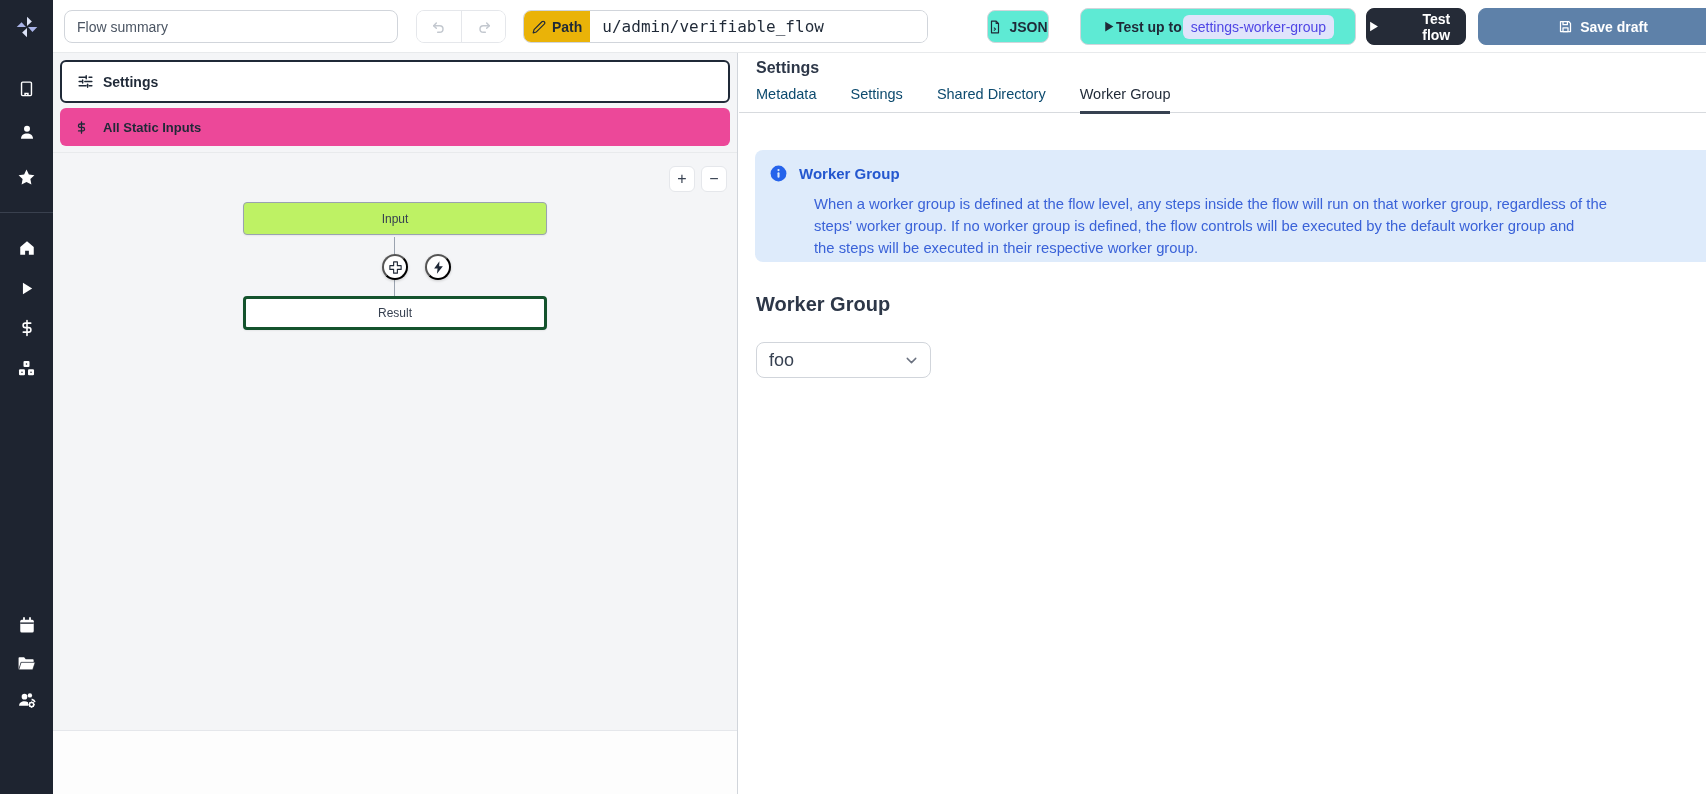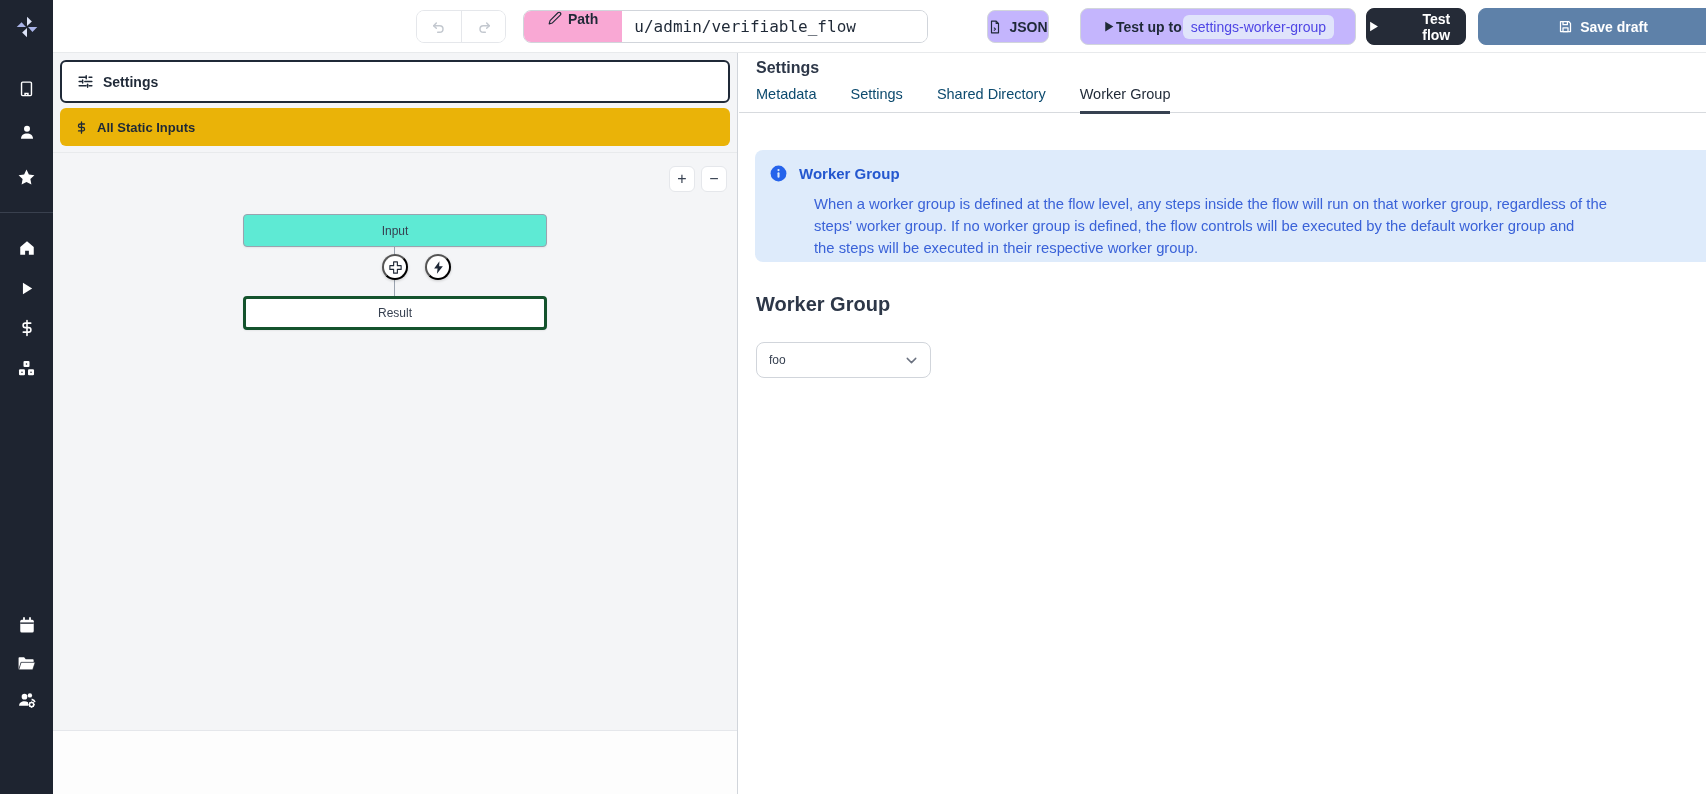--- a/index.html
+++ b/index.html
@@ -14,66 +14,66 @@
 
   
   .topbar { position:absolute; left:53px; top:0; right:0; height:53px; background:#fff; border-bottom:1px solid #e8eaec; z-index:20; }
   .summary-input { position:absolute; left:11px; top:10px; width:334px; height:33px; border:1px solid #d1d5db; border-radius:8px;
     padding:0 12px; font-size:14px; color:#374151; font-family:"Liberation Sans",sans-serif; outline:none; }
   .summary-input::placeholder { color:#4b5563; opacity:1; }
   .undo-group { position:absolute; left:363px; top:10px; height:33px; display:flex; border:1px solid #e5e7eb; border-radius:8px; overflow:hidden; background:#fff; }
   .undo-group button { width:44px; height:31px; background:#fff; border:none; cursor:pointer; display:flex; align-items:center; justify-content:center; }
   .undo-group button + button { border-left:1px solid #e5e7eb; }
   .path-group { position:absolute; left:470px; top:10px; width:405px; height:33px; display:flex; border:1px solid #d1d5db; border-radius:8px; overflow:hidden; background:#fff; }
-  .path-chip { background:#f9a8d4; display:flex; gap:6px; padding:0 24px; font-size:14px; font-weight:700; color:#1f2937; cursor:pointer; }
+  .path-chip { background:#eab308; display:flex; align-items:center; gap:6px; padding:0 8px; font-size:14px; font-weight:700; color:#1f2937; cursor:pointer; }
   .path-value { flex:1; border:none; outline:none; padding:0 12px; font-family:"DejaVu Sans Mono","Liberation Mono",monospace; font-size:16px; color:#1f2937; background:#fff; }
-  .btn { display:flex; align-items:center; gap:7px; border:1px solid #d1d5db; background:#c4b5fd; border-radius:8px;
+  .btn { display:flex; align-items:center; gap:7px; border:1px solid #d1d5db; background:#5eead4; border-radius:8px;
     font-family:"Liberation Sans",sans-serif; font-size:14px; font-weight:700; color:#1f2937; cursor:pointer; justify-content:center; }
   .btn-json { position:absolute; left:934px; top:10px; width:62px; height:33px; }
   .btn-testupto { position:absolute; left:1027px; top:8px; width:276px; height:37px; gap:1px; }
   .badge { background:#e0e4fb; color:#4f46e5; font-weight:400; font-size:14px; border-radius:6px; padding:4px 8px; }
   .btn-testflow { position:absolute; left:1313px; top:8px; width:100px; height:37px; background:#252b37; border-color:#252b37; color:#fff;gap:28px; }
   .btn-save { position:absolute; left:1425px; top:8px; width:250px; height:37px; background:#5e81a9; border-color:#5e81a9; color:#fff; }
 
   
   .flow-panel { position:absolute; left:53px; top:53px; width:685px; bottom:0; background:#f4f5f7; border-right:1px solid #d1d5db; }
   .canvas-sep { position:absolute; left:0; top:99px; width:100%; height:1px; background:#e8eaec; }
   .settings-card { position:absolute; left:7px; top:7px; width:670px; height:43px; background:#fff; border:2px solid #1f2937; border-radius:6px;
     display:flex; align-items:center; gap:9px; padding:0 15px; cursor:pointer; }
   .settings-card span { font-size:14px; font-weight:700; color:#1f2937; }
-  .static-card { position:absolute; left:7px; top:55px; width:670px; height:38px; background:#eab308; border-radius:6px;
-    display:flex; align-items:center; gap:9px; padding:0 15px; cursor:pointer; }
+  .static-card { position:absolute; left:7px; top:55px; width:670px; height:38px; background:#ec4899; border-radius:6px;
+    display:flex; align-items:center; gap:15px; padding:0 15px; cursor:pointer; }
   .static-card span { font-size:13px; font-weight:700; color:#1f2937; }
   .zoom-btn { position:absolute; width:26px; height:26px; top:113px; background:#fff; border:1px solid #e5e7eb; border-radius:6px;
     font-size:16px; color:#374151; display:flex; align-items:center; justify-content:center; cursor:pointer; line-height:1; }
   .zoom-in { right:42px; } .zoom-out { right:10px; }
   .node { position:absolute; left:190px; width:304px; display:flex; align-items:center; justify-content:center;
     font-size:12px; color:#374151; border-radius:4px; box-shadow:0 1px 2px rgba(0,0,0,.06); cursor:pointer; }
-  .node-input  { top:161px; height:33px; background:#5eead4; border:1px solid #9aa3af; }
+  .node-input  { top:149px; height:33px; background:#bef264; border:1px solid #9aa3af; }
   .node-result { top:243px; height:34px; background:#fff; border:3px solid #14532d; }
   .edge { position:absolute; left:341px; top:184px; width:1px; height:59px; background:#9aa3af; }
   .edge-btn { position:absolute; width:26px; height:26px; border-radius:50%; background:#fff; box-shadow:0 1px 3px rgba(0,0,0,.18);
     display:flex; align-items:center; justify-content:center; cursor:pointer; top:201px; }
   .edge-plus { left:329px; } .edge-zap { left:372px; }
   .flow-footer { position:absolute; left:0; bottom:0; width:100%; height:64px; background:#fdfdfd; border-top:1px solid #e5e7eb; }
 
   
   .right-panel { position:absolute; left:739px; top:53px; right:0; bottom:0; background:#fff; }
   .rp-title { position:absolute; left:17px; top:6px; font-size:16px; font-weight:700; color:#2d3748; }
   .tabs { position:absolute; left:0; top:33px; right:0; height:27px; border-bottom:1px solid #d7dade; display:flex; gap:34px; padding-left:17px; }
   .tab { font-size:14.5px; color:#0c4a6e; cursor:pointer; padding-bottom:10px; white-space:nowrap; }
   .tab.active { color:#1f2937; border-bottom:3px solid #374151; margin-bottom:-2px; }
   .alert { position:absolute; left:16px; top:97px; right:-80px; height:112px; background:#deebfb; border-radius:8px; padding:14px 16px 14px 14px; }
   .alert-head { display:flex; align-items:center; gap:11px; }
   .alert-title { font-size:15px; font-weight:700; color:#2457cf; }
   .alert-body { margin:10px 0 0 45px; font-size:14.8px; color:#3a62d8; line-height:22px; }
   .alert-body div { white-space:nowrap; }
   .rp-h2 { position:absolute; left:17px; top:240px; font-size:20px; font-weight:700; color:#2d3748; }
   .wg-select { position:absolute; left:17px; top:289px; width:175px; height:36px; border:1px solid #d1d5db; border-radius:8px; background:#fff;
-    display:flex; align-items:center; justify-content:space-between; padding:0 10px 0 12px; font-size:12px; color:#374151; cursor:pointer; }
+    display:flex; align-items:center; justify-content:space-between; padding:0 10px 0 12px; font-size:18px; color:#374151; cursor:pointer; }
   svg { display:block; }
 </style>
 </head>
 <body>
 
 <div class="sidebar">
   <div class="logo">
     <svg width="26" height="26" viewBox="0 0 24 24">
       <g fill="#dde3f7">
         <path d="M12 11 L12 2.5 L16.5 7 Z"></path>
@@ -150,20 +150,21 @@
       <path d="M2.5 19c0-3.6 2.9-5.4 6.5-5.4 1.6 0 3.1.35 4.2 1.05L13.5 19z" fill="#fff"></path>
       <circle cx="15.5" cy="6.5" r="2.6" fill="#fff"></circle>
       <path d="M17.5 11.2c2 .4 3.6 1.6 4 3.3" stroke="#fff" stroke-width="2" fill="none"></path>
       <circle cx="17.5" cy="17.5" r="2.6" fill="none" stroke="#fff" stroke-width="1.8"></circle>
       <path d="M17.5 13.8v1.2M17.5 20v1.2M13.8 17.5H15M20 17.5h1.2M15 15l.9.9M19.1 19.1l.9.9M20 15l-.9.9M15.9 19.1l-.9.9" stroke="#fff" stroke-width="1.5"></path>
     </svg>
   </div>
 </div>
 
 <div class="topbar">
+  <input class="summary-input" type="text" placeholder="Flow summary" style="">
 
   <div class="undo-group">
     <button>
       <svg width="16" height="16" viewBox="0 0 24 24" fill="none" stroke="#c3c8cf" stroke-width="2.2" stroke-linecap="round" stroke-linejoin="round">
         <path d="M4 10h9a5 5 0 0 1 0 10h-3"></path>
           <path d="M8 6l-4 4 4 4"></path>
       </svg>
     </button>
     <button>
       <svg width="16" height="16" viewBox="0 0 24 24" fill="none" stroke="#c3c8cf" stroke-width="2.2" stroke-linecap="round" stroke-linejoin="round">

